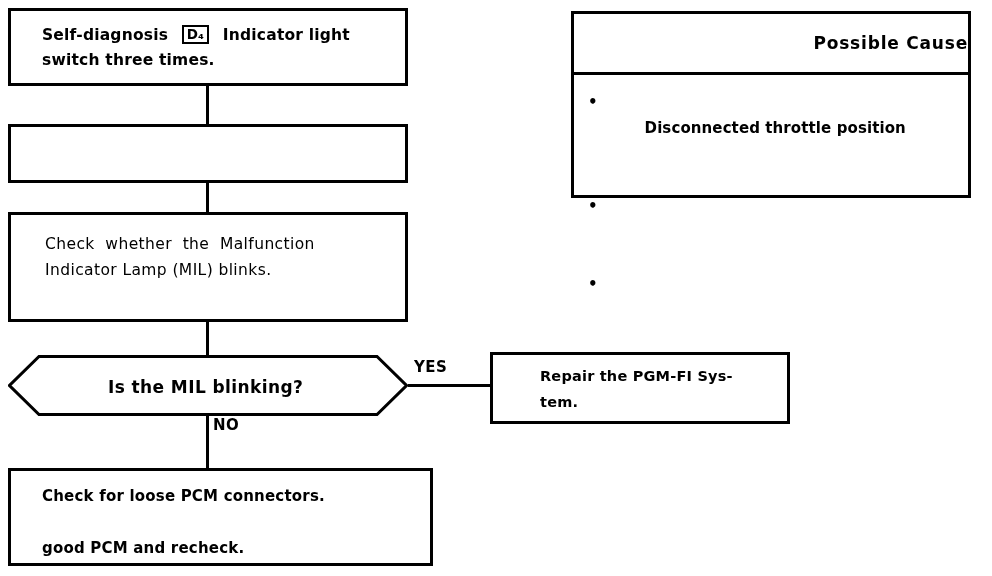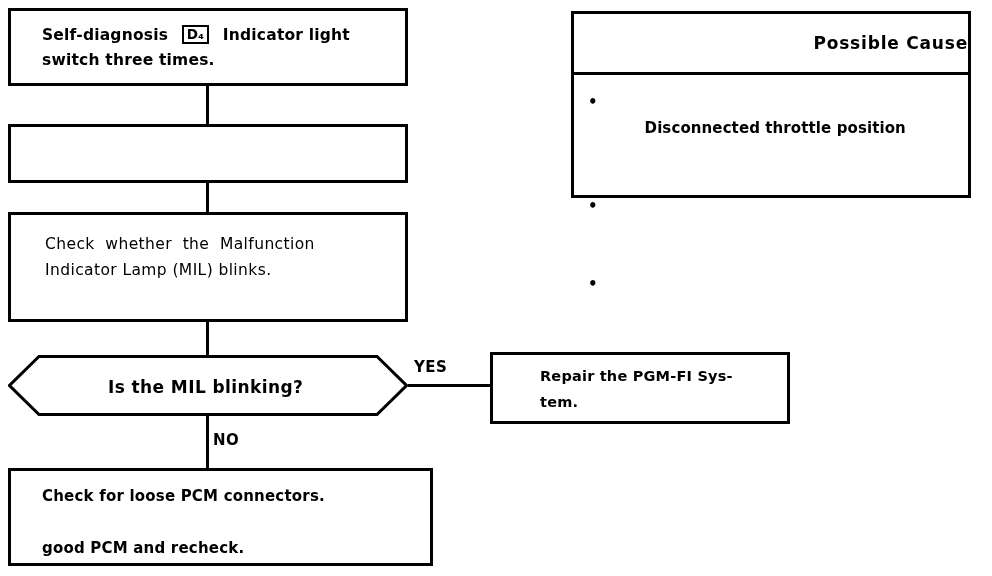--- a/index.html
+++ b/index.html
@@ -85,21 +85,21 @@
   #conn-yes { left: 408px; top: 384px; width: 84px; }
 
   .edge-label {
     position: absolute;
     font-weight: bold;
     font-size: 15px;
     letter-spacing: 0.5px;
     text-align: right;
   }
   #label-yes { left: 414px; top: 358px; }
-  #label-no  { left: 213px; top: 431px; }
+  #label-no  { left: 213px; top: 416px; }
 
   
   #panel-possible-cause {
     position: absolute;
     left: 571px;
     top: 11px;
     width: 400px;
     height: 187px;
     border: 3px solid #000;
     background: #fff;

